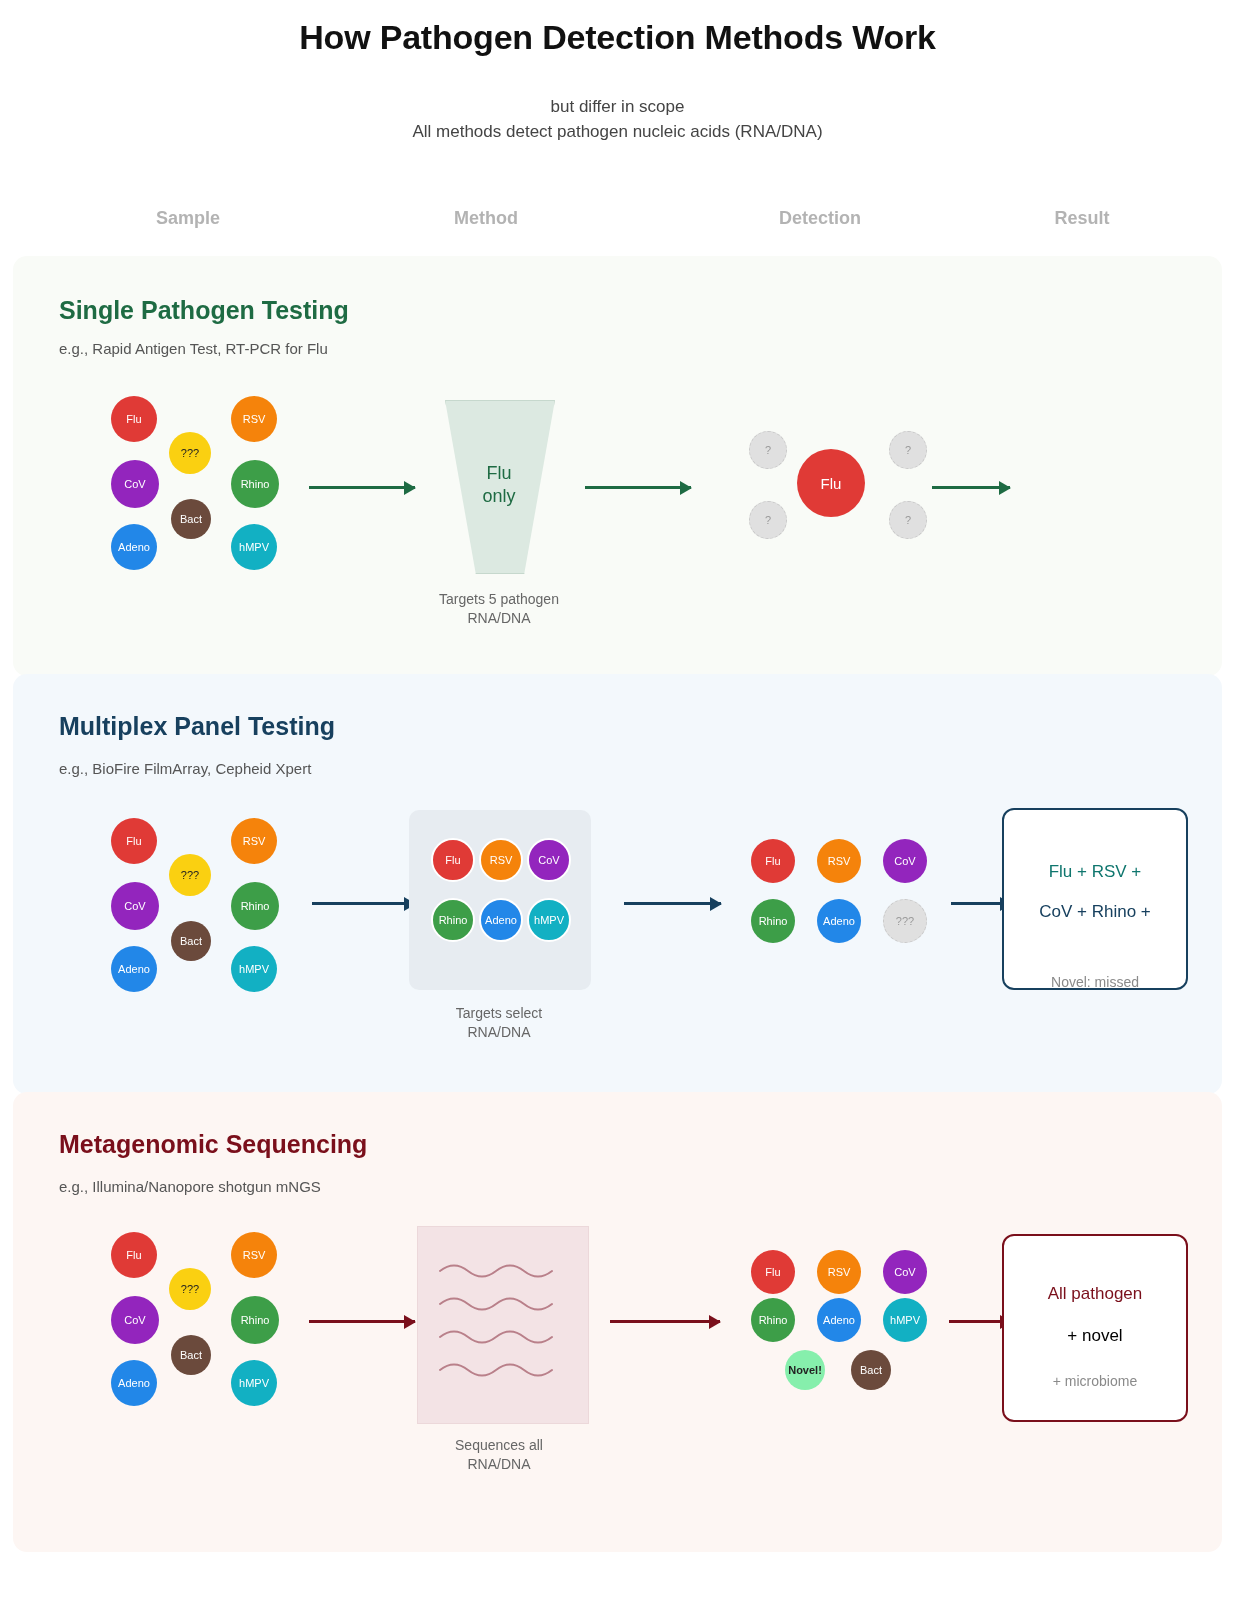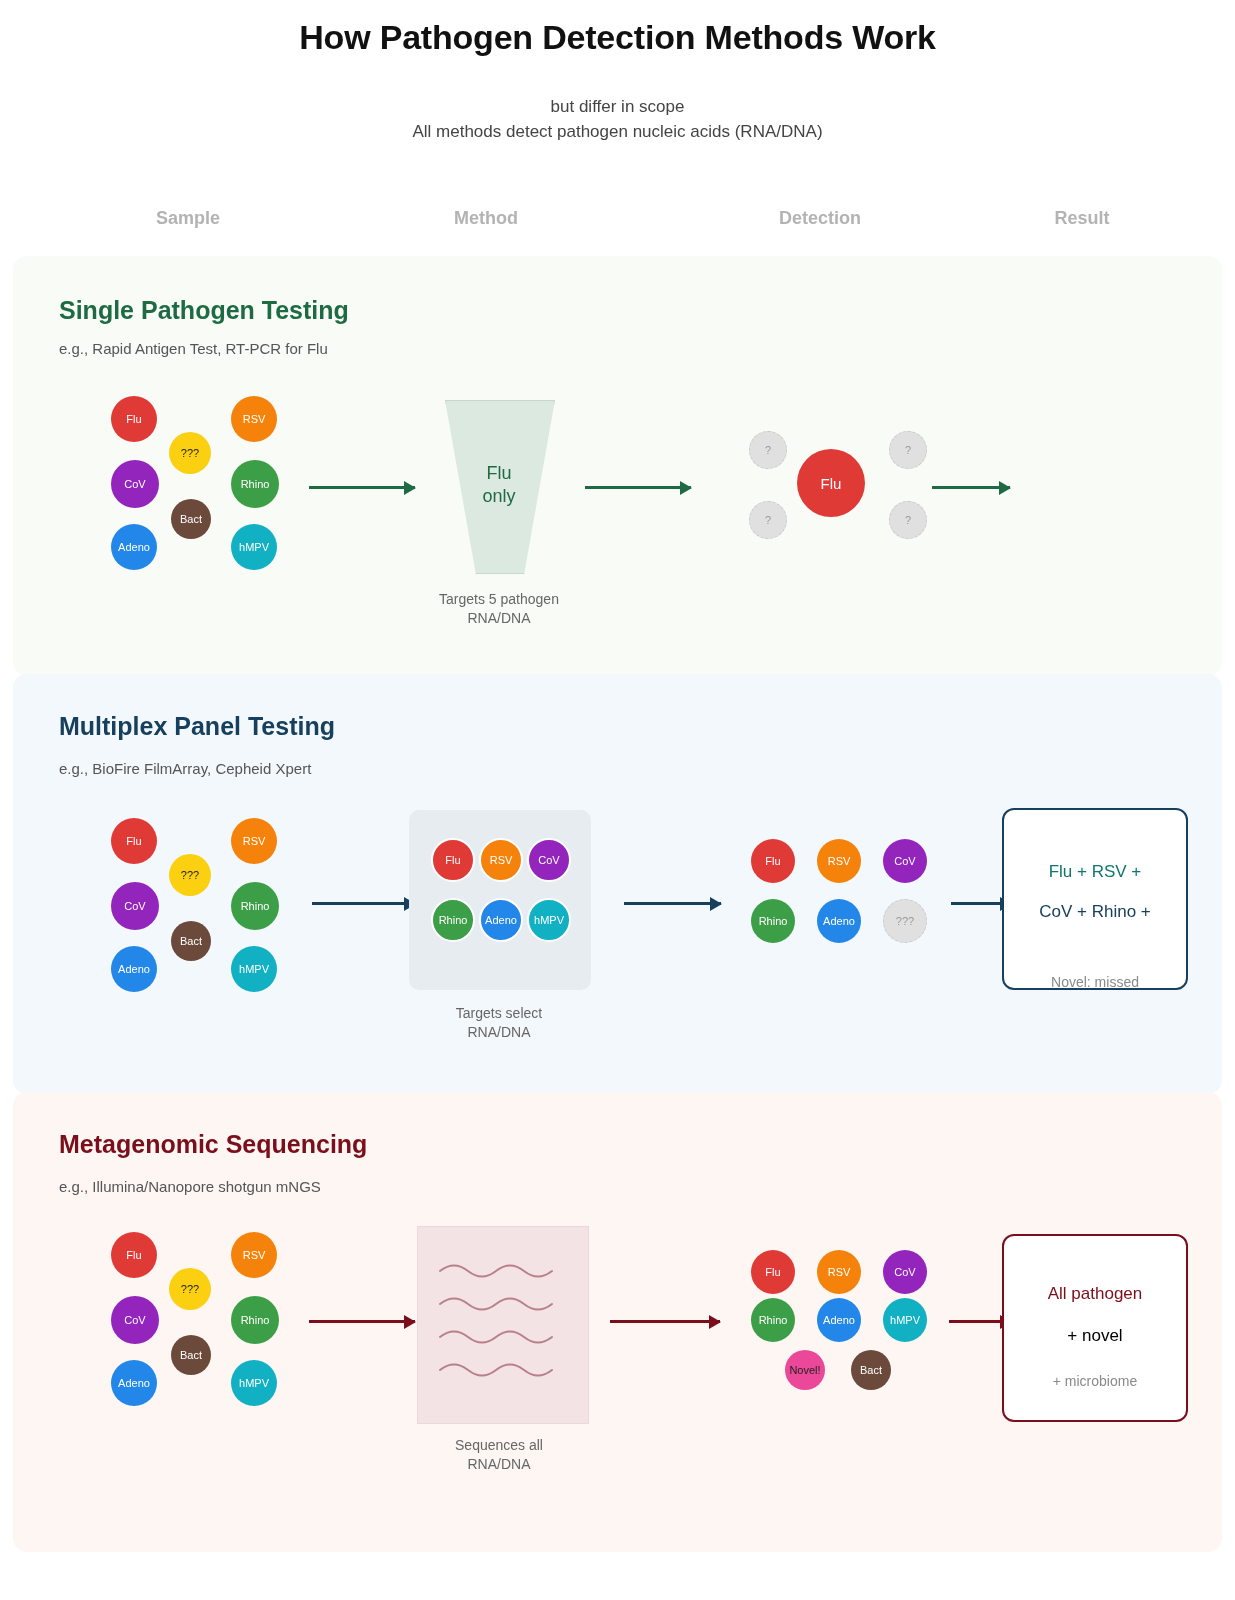--- a/index.html
+++ b/index.html
@@ -244,21 +244,21 @@
         <div class="shaft" style="background: rgb(122, 15, 27);"></div>
         <div class="head" style="border-left: 12px solid rgb(122, 15, 27);"></div>
       </div>
       <div class="cluster" style="left: 738px; top: 158px; width: 200px;">
         <div class="dot" style="left: 0px; top: 0px; width: 44px; height: 44px; background: rgb(224, 58, 54);">Flu</div>
         <div class="dot" style="left: 66px; top: 0px; width: 44px; height: 44px; background: rgb(245, 131, 11);">RSV</div>
         <div class="dot" style="left: 132px; top: 0px; width: 44px; height: 44px; background: rgb(147, 37, 189);">CoV</div>
         <div class="dot" style="left: 0px; top: 48px; width: 44px; height: 44px; background: rgb(61, 158, 72);">Rhino</div>
         <div class="dot" style="left: 66px; top: 48px; width: 44px; height: 44px; background: rgb(34, 135, 232);">Adeno</div>
         <div class="dot" style="left: 132px; top: 48px; width: 44px; height: 44px; background: rgb(18, 176, 195);">hMPV</div>
-        <div class="dot dark" style="left: 34px; top: 100px; width: 40px; height: 40px; background: #ec4899;">Novel!</div>
+        <div class="dot dark" style="left: 34px; top: 100px; width: 40px; height: 40px; background: #86efac; font-weight: bold;">Novel!</div>
         <div class="dot" style="left: 100px; top: 100px; width: 40px; height: 40px; background: rgb(107, 74, 60);">Bact</div>
       </div>
       <div class="arrow" style="left: 936px; top: 228px; width: 62px;">
         <div class="shaft" style="background: rgb(122, 15, 27);"></div>
         <div class="head" style="border-left: 12px solid rgb(122, 15, 27);"></div>
       </div>
       <div class="result-box" style="left: 989px; top: 142px; width: 186px; height: 188px; border: 2.5px solid rgb(122, 15, 27);">
         <div class="rb-line big" style="top: 48px; color: rgb(122, 15, 27);">All pathogen</div>
         <div class="rb-line big" style="top: 90px; color: #000000;">+ novel</div>
         <div class="rb-line small" style="top: 136px;">+ microbiome</div>

